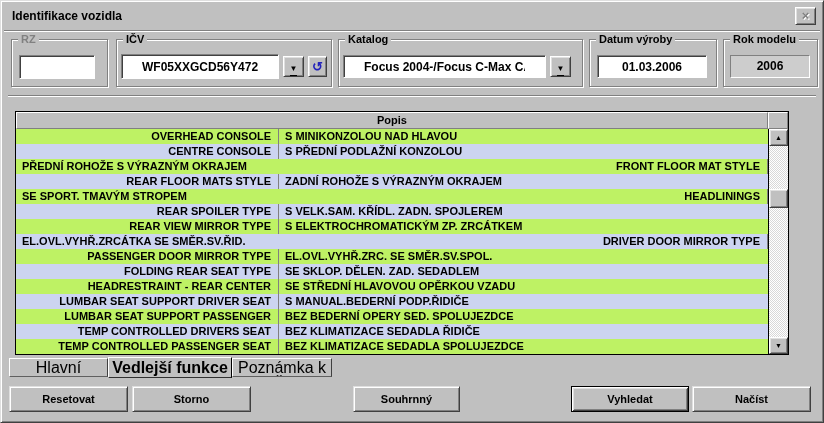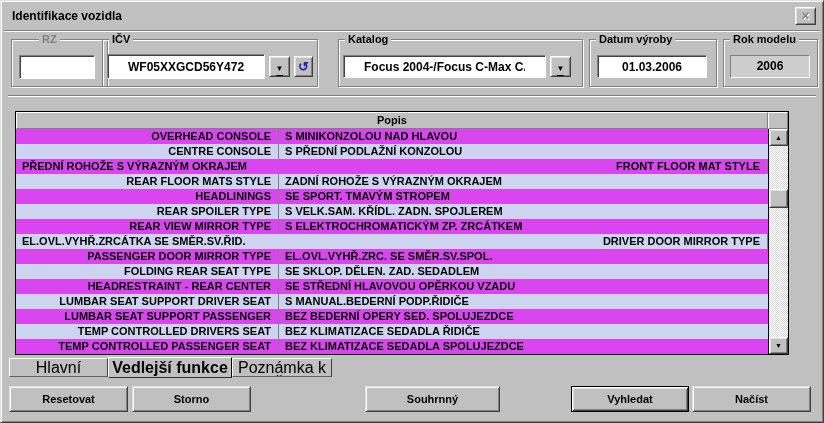--- a/index.html
+++ b/index.html
@@ -29,39 +29,39 @@
   
   .group {
     position:absolute; top:38px; height:48px;
     border:1px solid #808080;
     box-shadow: inset 1px 1px 0 #ffffff, 1px 1px 0 #ffffff;
   }
   .group-label {
     position:absolute; top:-7px; left:6px; background:#c0c0c0; padding:0 3px;
     font-size:11px; font-weight:bold; color:#000; line-height:13px; white-space:nowrap;
   }
-  .group-label.disabled { color:#808080;margin-left:21px; }
+  .group-label.disabled { color:#808080; }
 
   .field {
     position:absolute; background:#ffffff;
     border:1px solid; border-color:#808080 #ffffff #ffffff #808080;
     box-shadow: inset 1px 1px 0 #404040;
     font-size:12px; font-weight:bold; color:#000; padding:0 20px; outline:none;
   }
   .small-btn {
     position:absolute; background:#c0c0c0;
     border:1px solid; border-color:#ffffff #404040 #404040 #ffffff;
     box-shadow: inset 1px 1px 0 #dfdfdf, inset -1px -1px 0 #808080;
     text-align:center; cursor:default; padding:0;
   }
   .drop-glyph { display:inline-block; font-size:8px; line-height:10px; color:#000; border-bottom:1px solid #000; padding-bottom:1px; }
   .hist-glyph { font-size:13px; line-height:17px; font-weight:bold; color:#2222bb; }
 
   .group-rz     { left:10px;  width:97px; }
-  .group-icv    { left:101px; width:216px; }
+  .group-icv    { left:115px; width:216px; }
   .group-katalog{ left:337px; width:245px; }
   .group-datum  { left:588px; width:128px; }
   .group-rok    { left:722px; width:95px; }
 
   .rz-input     { left:7px;  top:15px; width:76px;  height:24px; }
   .icv-input    { left:4px;  top:14px; width:158px; height:25px; }
   .icv-drop     { left:166px; top:16px; width:21px; height:21px; }
   .icv-hist     { left:191px; top:16px; width:19px; height:21px; }
   .katalog-input{ left:4px;  top:15px; width:203px; height:23px; white-space:nowrap; overflow:hidden; }
   .katalog-drop { left:211px; top:16px; width:21px; height:21px; }
@@ -79,21 +79,21 @@
   }
   .thead { display:flex; height:17px; background:#c0c0c0; }
   .th {
     background:#c0c0c0; border:1px solid; border-color:#ffffff #808080 #808080 #ffffff;
     font-size:11px; font-weight:bold; text-align:center; line-height:15px; overflow:hidden;
   }
   .th-typ { width:263px; }
   .th-popis { flex:1; }
   .th-stub { width:20px; }
   .tbody { position:absolute; top:17px; left:0; right:20px; bottom:0; overflow:hidden; }
-  .trow { display:flex; height:15px; background:#d946ef; }
+  .trow { display:flex; height:15px; background:#bef264; }
   .trow.alt { background:var(--alt-row, #ccd4f0); }
   .cell { font-size:11px; font-weight:bold; line-height:15px; color:#000; white-space:nowrap; overflow:hidden; }
   .cell-typ { width:263px; text-align:right; padding-right:7px; border-right:1px solid #808080; }
   .cell-popis { flex:1; padding-left:6px; }
 
   .vscroll {
     position:absolute; top:17px; right:0; bottom:0; width:20px;
     border-left:1px solid #000000;
     background-image: repeating-conic-gradient(#ffffff 0% 25%, #d8d8d8 0% 50%);
     background-size:2px 2px;
@@ -129,21 +129,21 @@
     border:1px solid; border-color:#dfdfdf #404040 #404040 #dfdfdf;
     box-shadow: inset 1px 1px 0 #ffffff, inset -1px -1px 0 #808080;
     font-size:11px; font-weight:bold; text-align:center; line-height:24px; color:#000; cursor:default;
   }
   .btn-default {
     border:1px solid #000000;
     box-shadow: inset 1px 1px 0 #ffffff, inset -1px -1px 0 #404040, inset 2px 2px 0 #dfdfdf, inset -2px -2px 0 #808080;
   }
   .btn-resetovat { left:8px;   width:119px; }
   .btn-storno    { left:131px; width:119px; }
-  .btn-souhrnny  { left:364px; width:135px; }
+  .btn-souhrnny  { left:352px; width:107px; }
   .btn-vyhledat  { left:570px; width:118px; }
   .btn-nacist    { left:691px; width:119px; }
 </style>
 </head>
 <body>
 
 <div class="dialog">
 
   <div class="titlebar">
     <span class="title-text">Identifikace vozidla</span>
@@ -197,22 +197,22 @@
         </div>
         <div class="trow">
           <div class="cell cell-popis">PŘEDNÍ ROHOŽE S VÝRAZNÝM OKRAJEM</div>
           <div class="cell cell-typ">FRONT FLOOR MAT STYLE</div>
         </div>
         <div class="trow alt">
           <div class="cell cell-typ">REAR FLOOR MATS STYLE</div>
           <div class="cell cell-popis">ZADNÍ ROHOŽE S VÝRAZNÝM OKRAJEM</div>
         </div>
         <div class="trow">
+          <div class="cell cell-popis">SE SPORT. TMAVÝM STROPEM</div>
           <div class="cell cell-typ">HEADLININGS</div>
-          <div class="cell cell-popis">SE SPORT. TMAVÝM STROPEM</div>
         </div>
         <div class="trow alt">
           <div class="cell cell-typ">REAR SPOILER TYPE</div>
           <div class="cell cell-popis">S VELK.SAM. KŘÍDL. ZADN. SPOJLEREM</div>
         </div>
         <div class="trow">
           <div class="cell cell-typ">REAR VIEW MIRROR TYPE</div>
           <div class="cell cell-popis">S ELEKTROCHROMATICKÝM ZP. ZRCÁTKEM</div>
         </div>
         <div class="trow alt">

